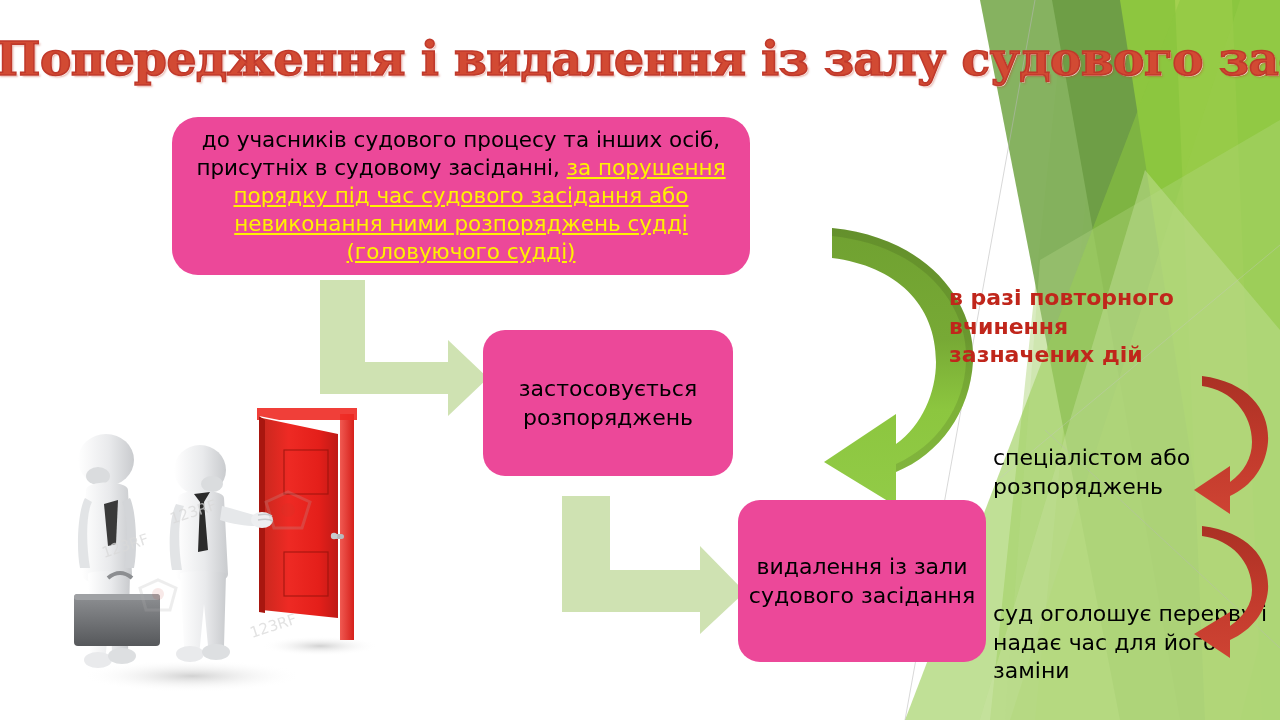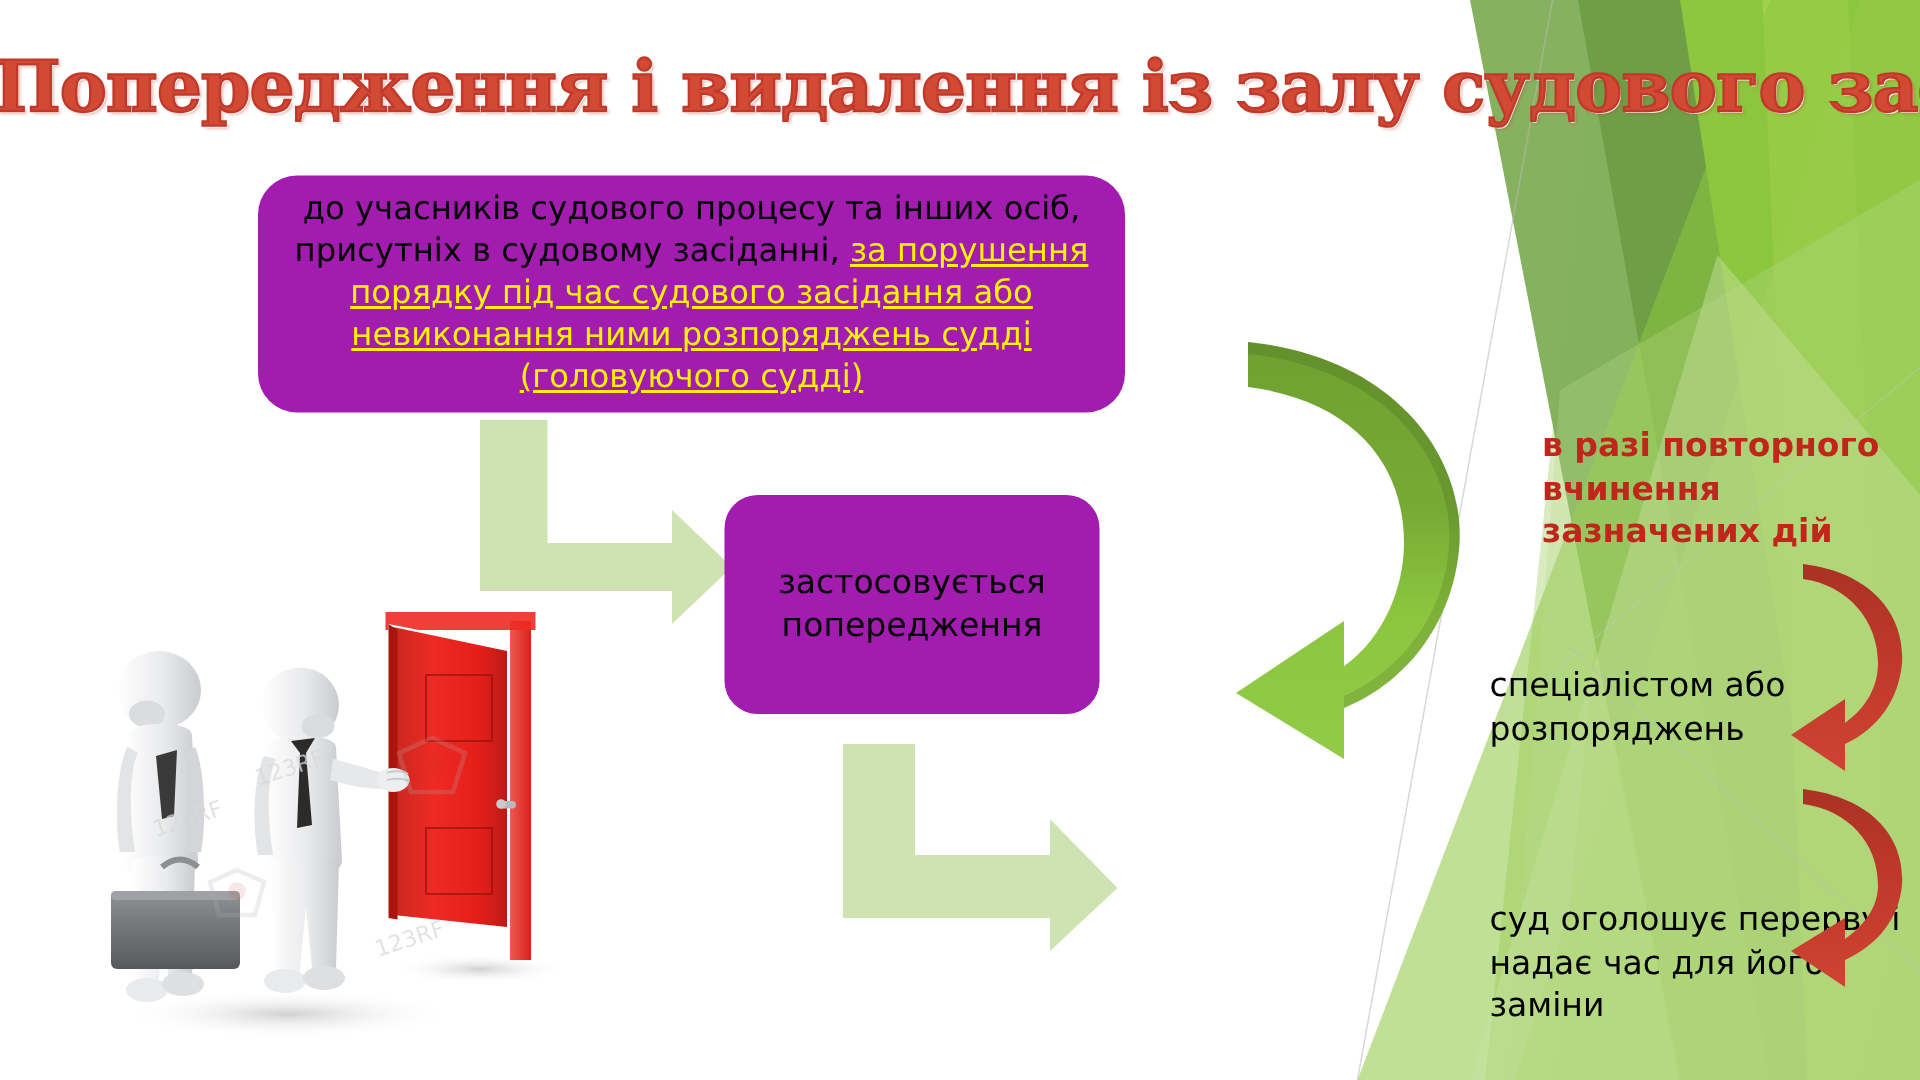--- a/index.html
+++ b/index.html
@@ -42,21 +42,21 @@
     text-shadow:
        1px  1px 0 rgba(255,255,255,0.85),
        2px  2px 2px rgba(190,60,40,0.35);
     white-space: nowrap;
     z-index: 30;
   }
 
   
   .gbox {
     position: absolute;
-    background: #a21caf;
+    background: #ec4899;
     border-radius: 22px;
     display: flex;
     align-items: center;
     justify-content: center;
     text-align: center;
     color: #000000;
     z-index: 20;
   }
   #box-top {
     left: 172px;
@@ -98,21 +98,21 @@
   
   .side-caption {
     position: absolute;
     z-index: 25;
     font-size: 22px;
     line-height: 1.30;
     font-weight: bold;
     white-space: pre-line;
   }
   #cap-repeat {
-    left: 1028px;
+    left: 949px;
     top: 284px;
     width: 250px;
     color: #C0261B;
   }
   #cap-specialist {
     left: 993px;
     top: 444px;
     width: 270px;
     color: #000000;
     font-weight: normal;
@@ -187,23 +187,26 @@
   <div class="title">Попередження і видалення із залу судового засідання</div>
 
   <div class="gbox" id="box-top">
     <div class="inner">
       <span>до учасників судового процесу та інших осіб, присутніх в судовому засіданні,</span>
       <span class="hl">за порушення порядку під час судового засідання або невиконання ними розпоряджень судді (головуючого судді)</span>
     </div>
   </div>
 
   <div class="gbox" id="box-warning">
-    <span>застосовується попередження</span>
+    <span>застосовується розпоряджень</span>
   </div>
 
+  <div class="gbox" id="box-removal">
+    <span>видалення із зали судового засідання</span>
+  </div>
 
   <div class="side-caption" id="cap-repeat">в разі повторного вчинення зазначених дій</div>
   <div class="side-caption" id="cap-specialist">спеціалістом або розпоряджень</div>
   <div class="side-caption" id="cap-recess">суд оголошує перерву і надає час для його заміни</div>
 
   <svg class="arrow-svg" id="elbow1" viewBox="0 0 200 152">
     <path d="M20,12 L65,12 L65,94 L148,94 L148,72 L188,110 L148,148 L148,126 L20,126 Z" fill="#CFE2B2"></path>
   </svg>
 
   <svg class="arrow-svg" id="elbow2" viewBox="0 0 220 182">

